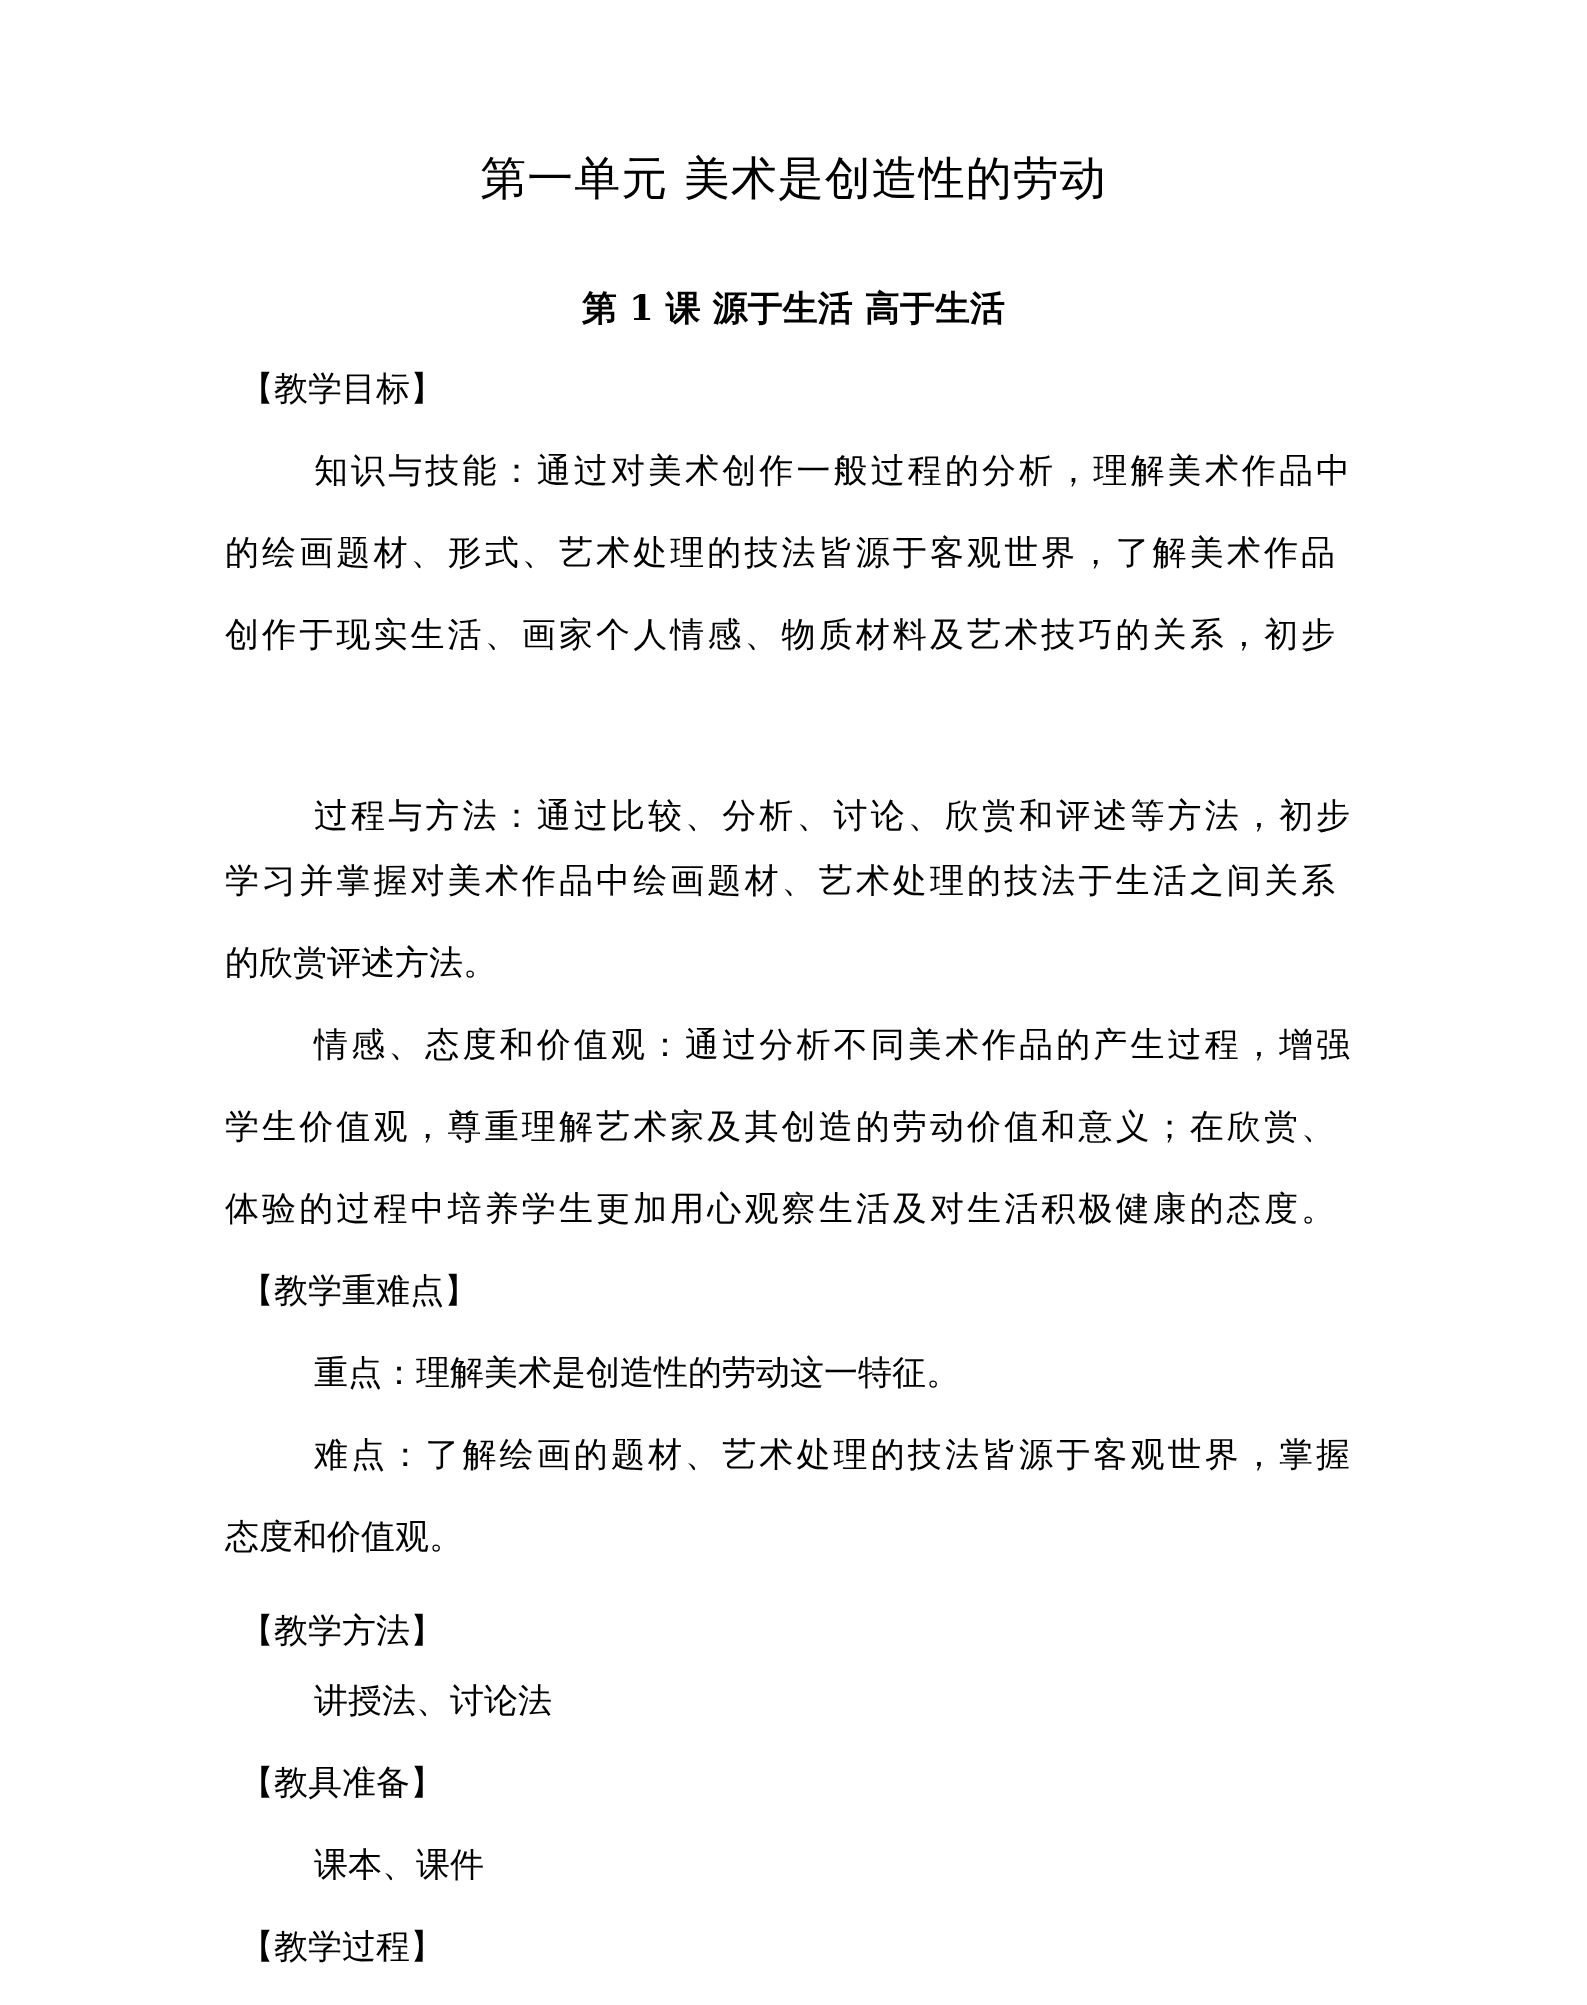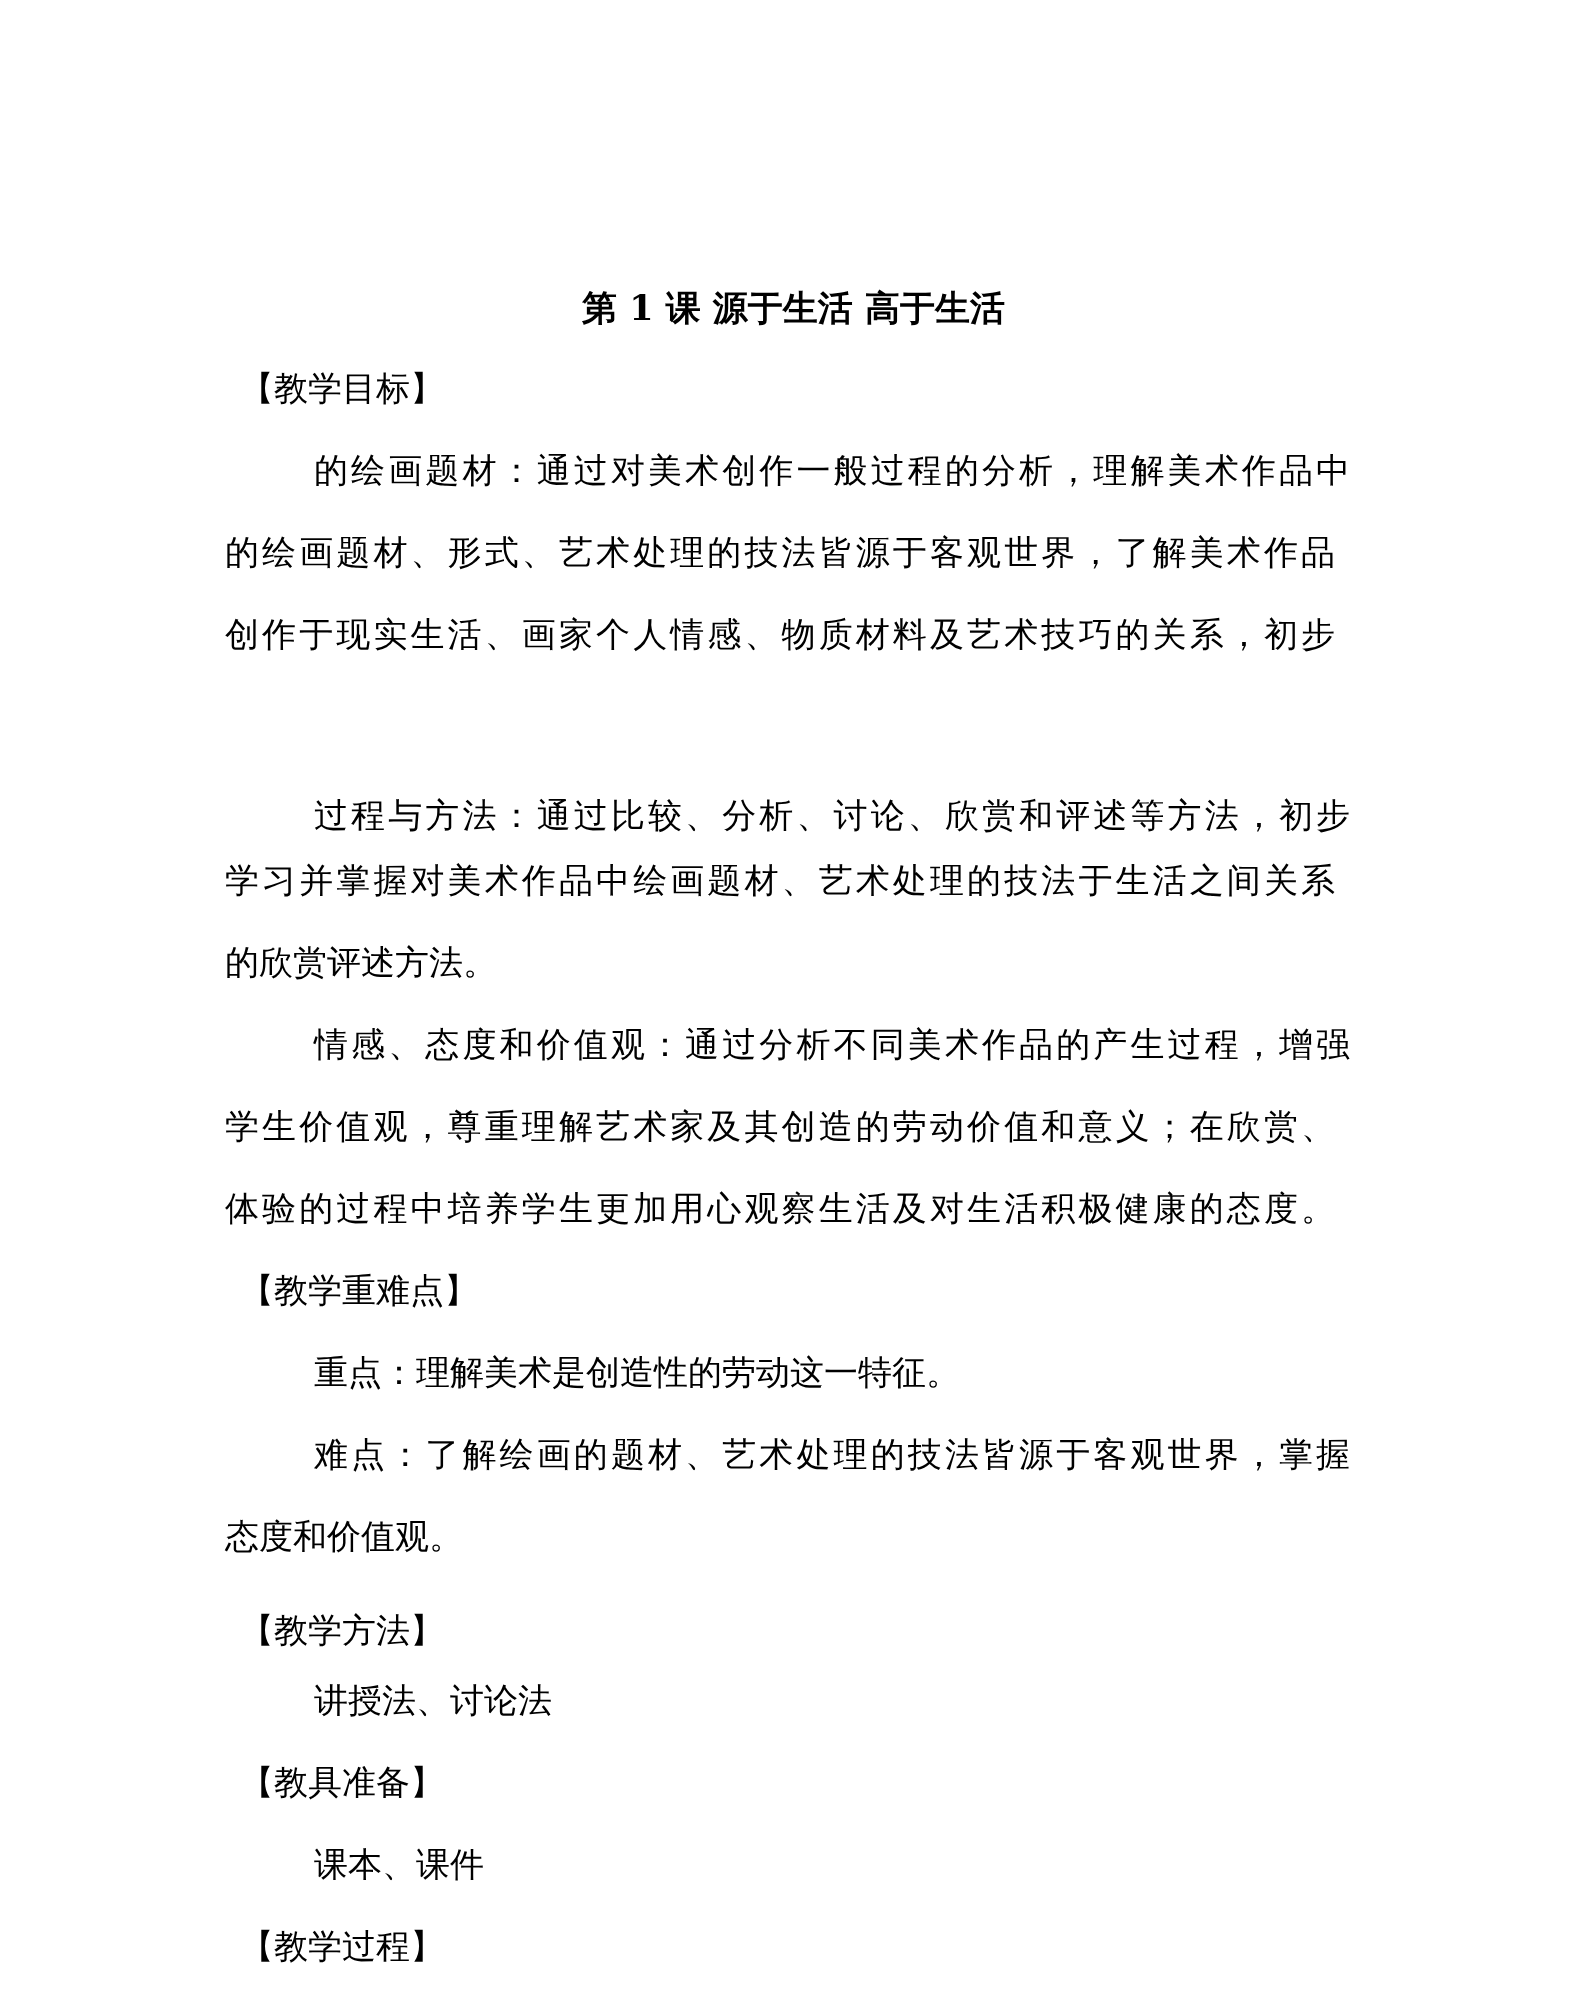--- a/index.html
+++ b/index.html
@@ -67,25 +67,26 @@
       font-size: 34px;
       line-height: 44px;
       white-space: nowrap;
     }
   </style>
 </head>
 <body>
 
 <div class="page">
 
+  <div class="title">第一单元 美术是创造性的劳动</div>
   <div class="subtitle">第 1 课    源于生活  高于生活</div>
 
   <div class="heading" style="top:366px;">【教学目标】</div>
 
-  <div class="line indent" style="top:448px;">的绘画题材：通过对美术创作一般过程的分析，理解美术作品中</div>
+  <div class="line indent" style="top:448px;">知识与技能：通过对美术创作一般过程的分析，理解美术作品中</div>
   <div class="line" style="top:530px;">的绘画题材、形式、艺术处理的技法皆源于客观世界，了解美术作品</div>
   <div class="line" style="top:612px;">创作于现实生活、画家个人情感、物质材料及艺术技巧的关系，初步</div>
 
   <div class="line indent" style="top:776px;margin-top:17px;">过程与方法：通过比较、分析、讨论、欣赏和评述等方法，初步</div>
   <div class="line" style="top:858px;">学习并掌握对美术作品中绘画题材、艺术处理的技法于生活之间关系</div>
   <div class="line last" style="top:940px;">的欣赏评述方法。</div>
 
   <div class="line indent" style="top:1022px;">情感、态度和价值观：通过分析不同美术作品的产生过程，增强</div>
   <div class="line" style="top:1186px;">体验的过程中培养学生更加用心观察生活及对生活积极健康的态度。</div>
   <div class="line" style="top:1104px;">学生价值观，尊重理解艺术家及其创造的劳动价值和意义；在欣赏、</div>

